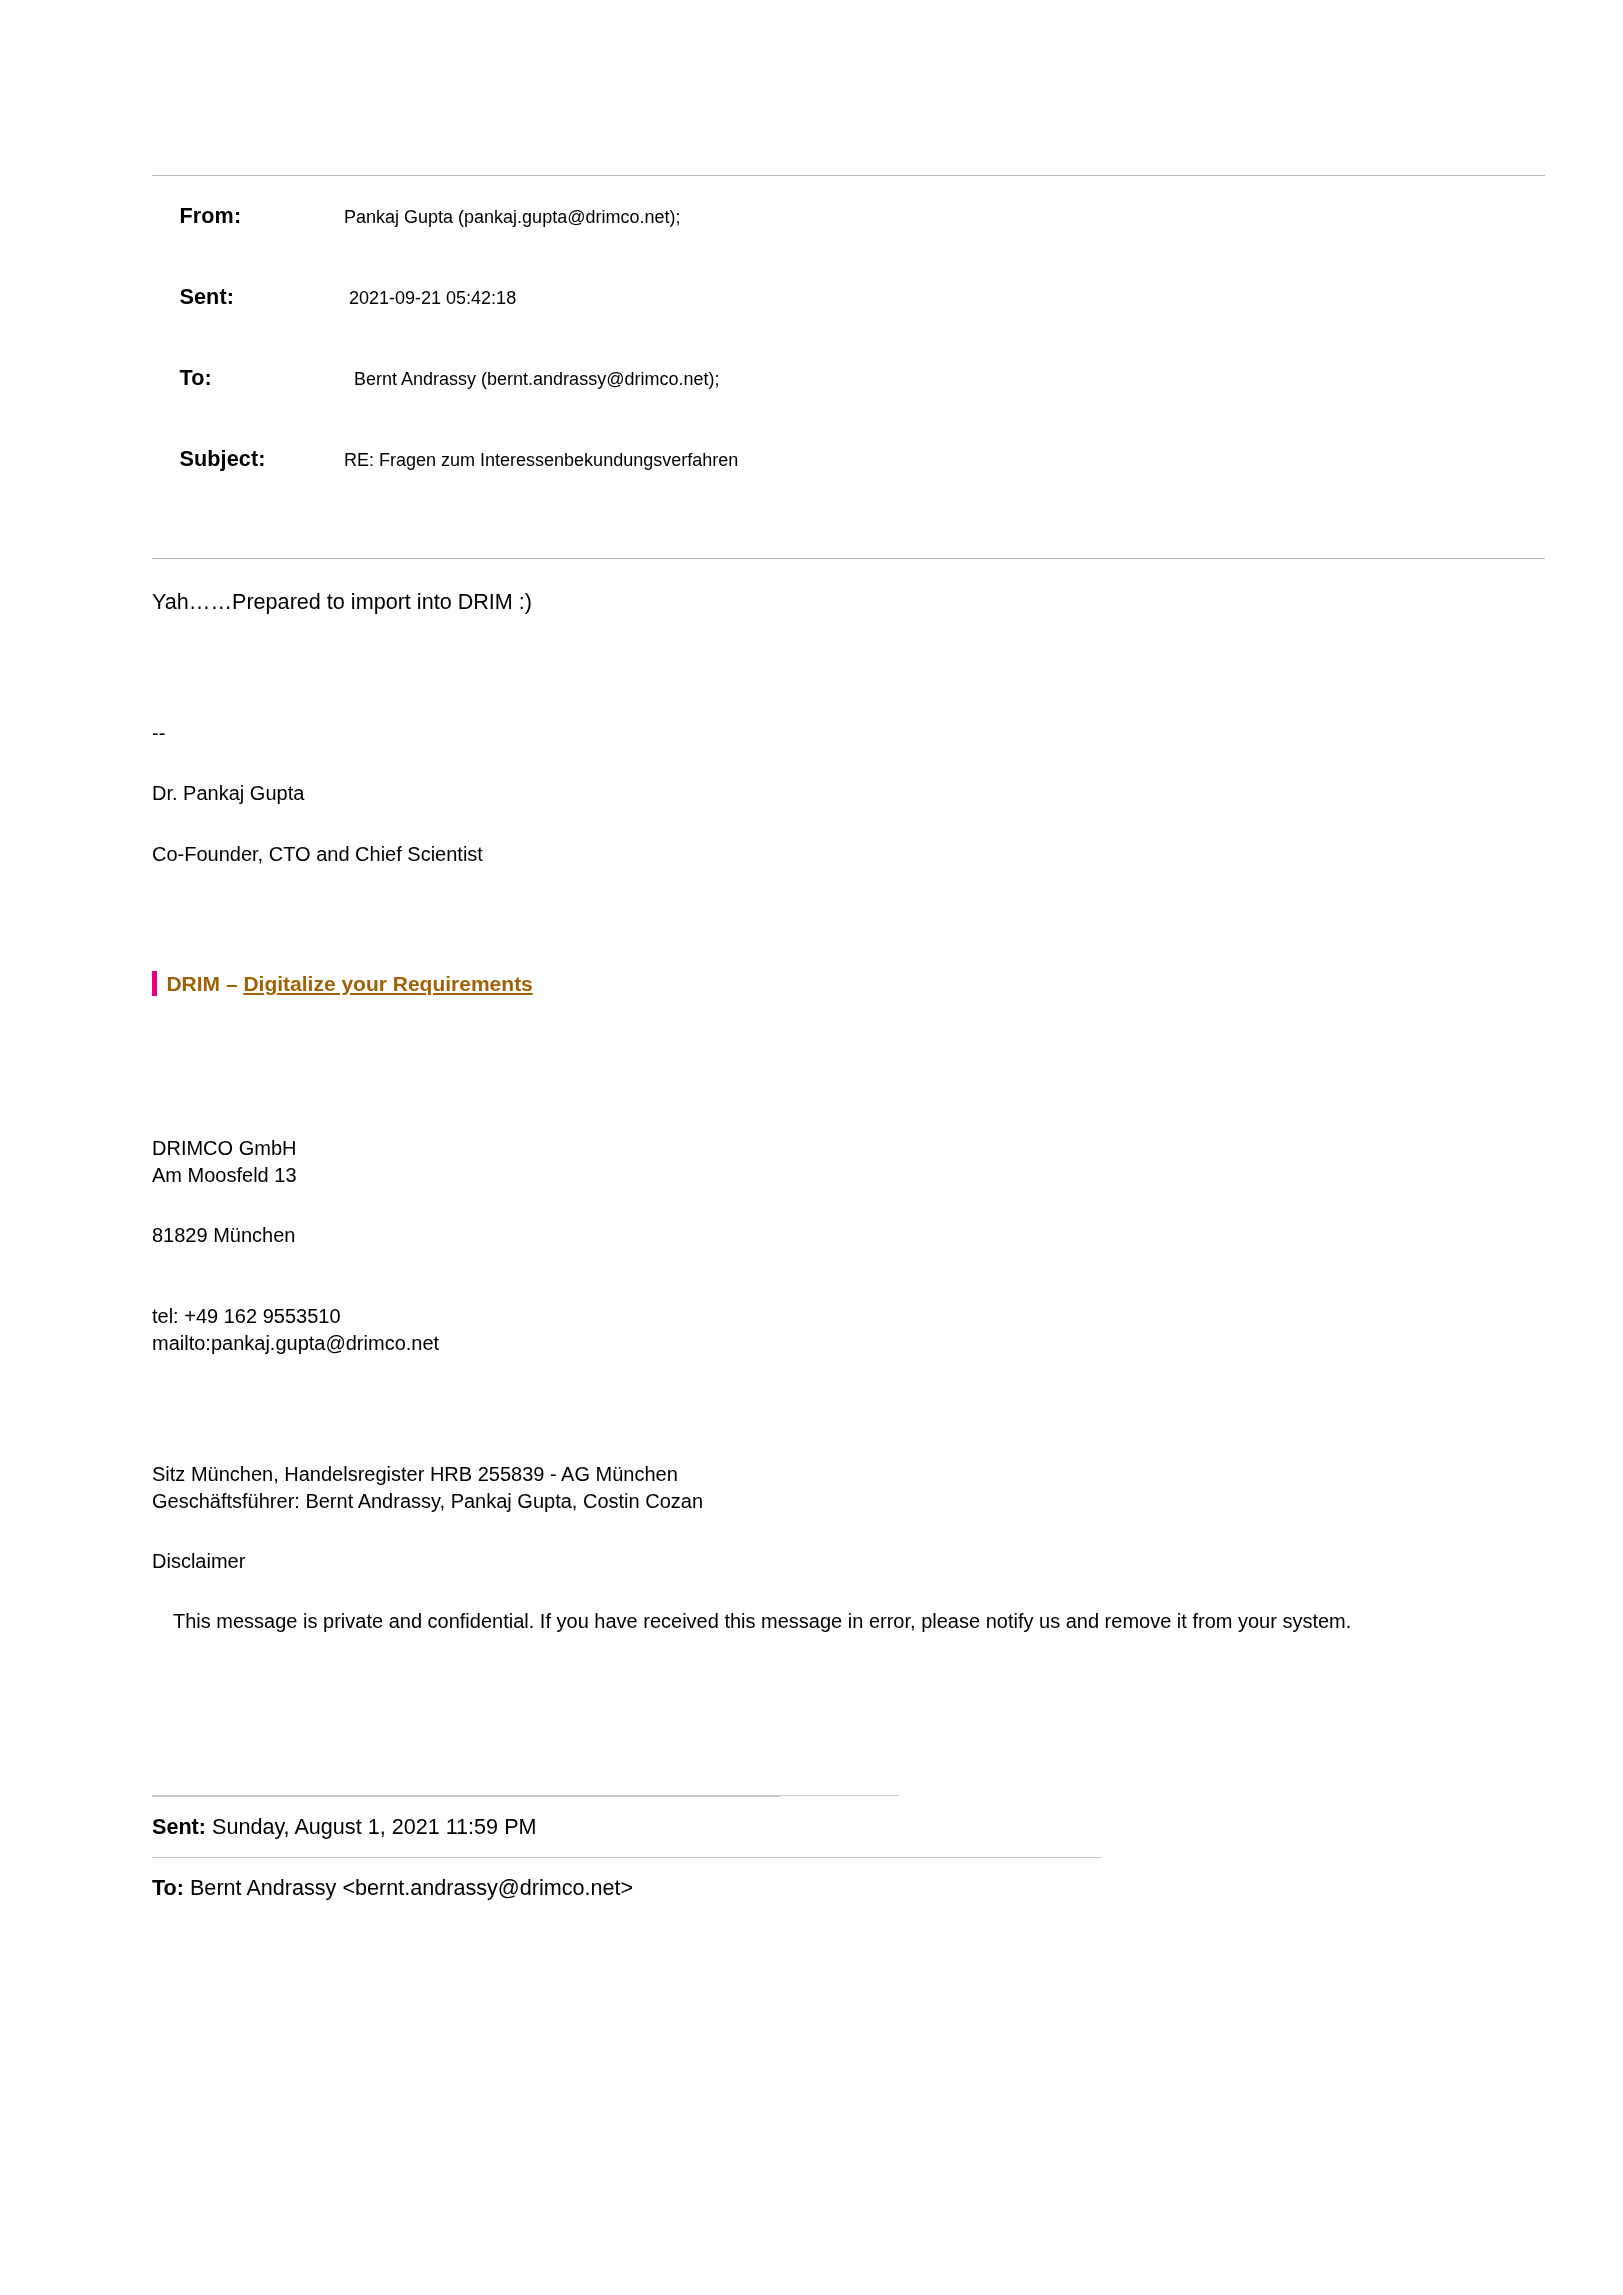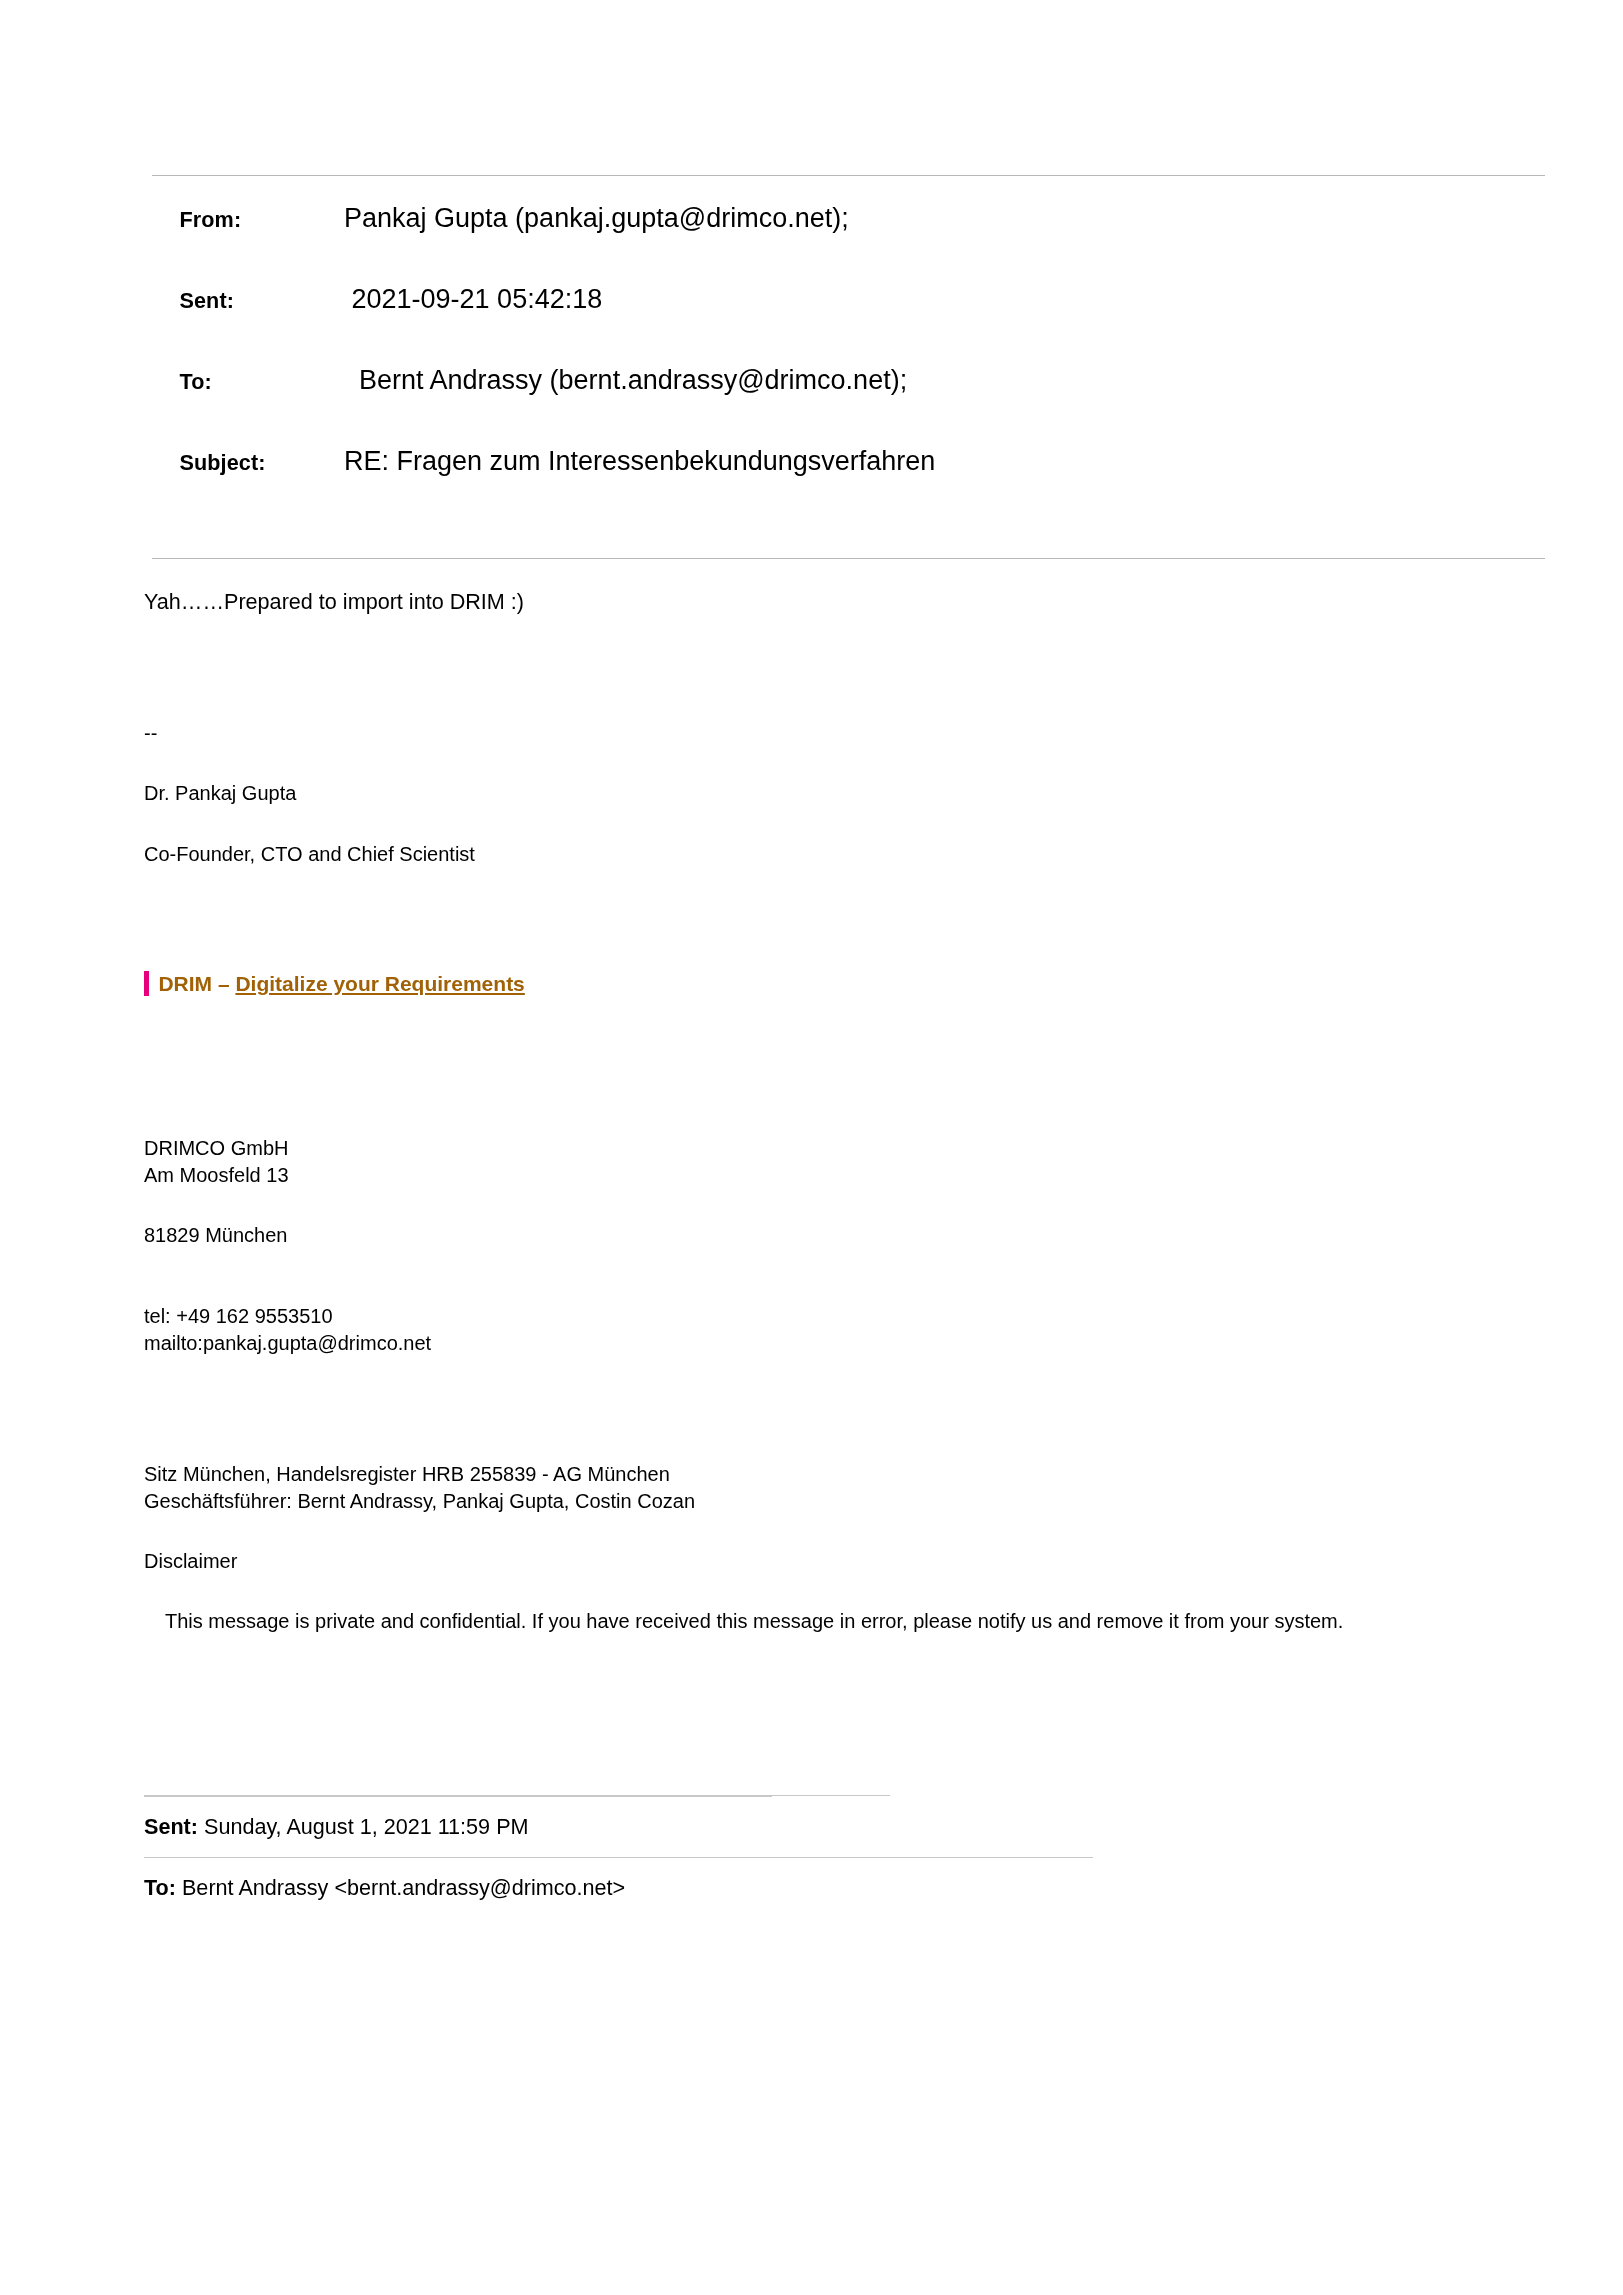--- a/index.html
+++ b/index.html
@@ -47,30 +47,30 @@
     width: 192px;
     flex: 0 0 192px;
     padding-left: 27.5px;
     box-sizing: border-box;
     font-size: 21.6px;
     font-weight: bold;
     color: #000;
     letter-spacing: 0.1px;
   }
   .hdr-value {
-    font-size: 27px;
+    font-size: 18px;
     color: #000;
     white-space: pre;
     text-align: right;
   }
 
   
   .body-wrap {
     position: absolute;
-    left: 144px;
+    left: 152px;
     top: 589px;
     width: 1393px;
   }
   .line-cal {
     font-family: "Liberation Sans", sans-serif;
     font-size: 21.6px;
     color: #000;
   }
   .line-arial {
     font-family: "Liberation Sans", sans-serif;

